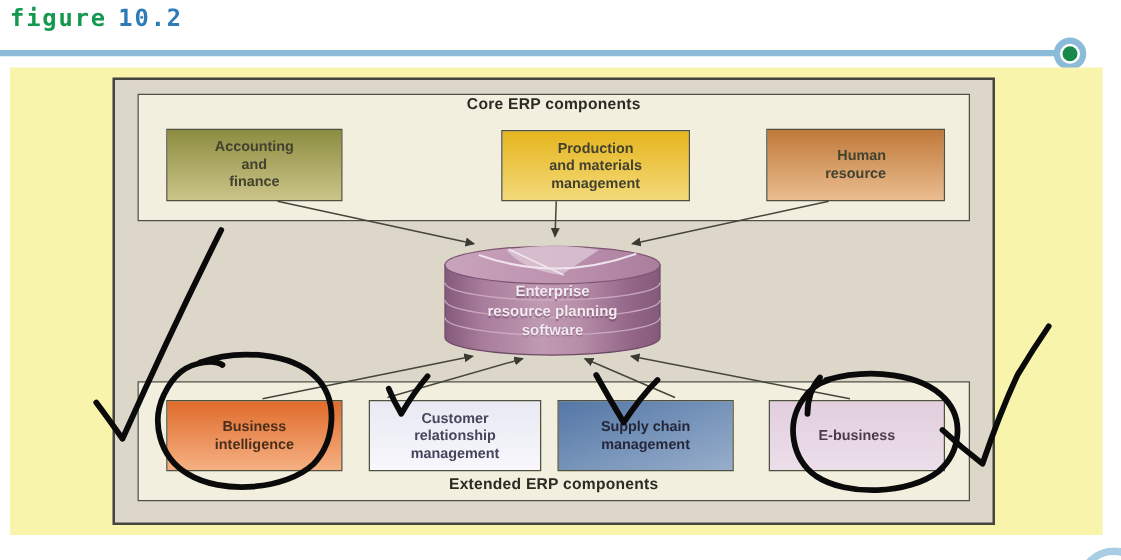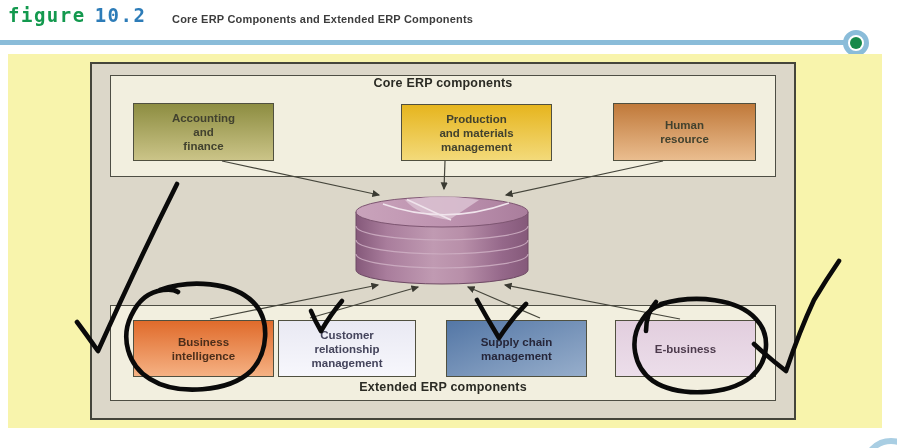--- a/index.html
+++ b/index.html
@@ -32,24 +32,24 @@
 
   
   .cbox{position:absolute;border:1.5px solid #50503f;display:flex;align-items:center;justify-content:center;
         text-align:center;font-weight:bold;font-size:11.5px;line-height:14px;color:#42422f;
         white-space:pre-line;}
   .box-accounting{left:133px;top:103px;width:139px;height:56px;
       background:linear-gradient(to bottom,#8d8d41,#cbc488);}
   .box-production{left:373px;top:104px;width:149px;height:55px;
       background:linear-gradient(to bottom,#e6b51e,#f3da7a);margin-left:28px;}
   .box-human{left:613px;top:103px;width:141px;height:56px;
-      background:linear-gradient(to bottom,#c0793a,#eabd8f);}
+      background:linear-gradient(to bottom,#c0793a,#eabd8f);text-align:right;}
   .box-bi{left:133px;top:320px;width:139px;height:55px;color:#4c2e1a;
       background:linear-gradient(to bottom,#e06b2b,#f5b183);}
-  .box-crm{left:278px;top:320px;width:136px;height:55px;color:#45455c;
+  .box-crm{left:295px;top:320px;width:136px;height:55px;color:#45455c;
       background:linear-gradient(to bottom,#e9e9f3,#f7f7fc);}
   .box-scm{left:446px;top:320px;width:139px;height:55px;color:#26263a;
       background:linear-gradient(to bottom right,#5477a6,#97aecb);}
   .box-eb{left:615px;top:320px;width:139px;height:55px;color:#4c3a4c;
       background:linear-gradient(to bottom,#e2cede,#ecdeea);}
 
   
   .cyl-svg{position:absolute;left:353px;top:190px;}
   .cyl-text{position:absolute;left:353px;top:226px;width:178px;text-align:center;font-weight:bold;
             font-size:12px;line-height:15.5px;color:#f2eaf0;white-space:pre-line;
@@ -63,21 +63,20 @@
               background:#ffffff;border:6px solid #a9cee3;}
 </style>
 </head>
 <body>
 
 <div class="page">
 
   <div class="fig-label">
     <span class="fig-word">figure</span><span class="fig-num">10.2</span>
   </div>
-  <div class="caption">Core ERP Components and Extended ERP Components</div>
   <div class="rule"></div>
   <div class="ring">
     <div class="dot"></div>
   </div>
 
   <div class="yellow-panel"></div>
   <div class="diagram"></div>
 
   <div class="section section-core">
     <div class="section-title title-top">Core ERP components</div>
@@ -138,20 +137,23 @@
     </defs>
     <path d="M3,22 L3,80 A86,14 0 0 0 175,80 L175,22 Z" fill="url(#cylg)" stroke="#6e4a64" stroke-width="1"></path>
     <path d="M3,36 A86,14 0 0 0 175,36" fill="none" stroke="#cfb0c4" stroke-width="1.2" opacity="0.85"></path>
     <path d="M3,50 A86,14 0 0 0 175,50" fill="none" stroke="#cfb0c4" stroke-width="1.2" opacity="0.85"></path>
     <path d="M3,64 A86,14 0 0 0 175,64" fill="none" stroke="#cfb0c4" stroke-width="1.2" opacity="0.85"></path>
     <ellipse cx="89" cy="22" rx="86" ry="15" fill="url(#topg)" stroke="#7d5571" stroke-width="1"></ellipse>
     <path d="M52,10 Q90,3 126,10 L96,30 Q66,26 52,10 Z" fill="#d9c0d0" opacity="0.9"></path>
     <path d="M30,14 Q92,36 156,13" fill="none" stroke="#f0e4ec" stroke-width="1.6"></path>
     <path d="M54,9.5 L98,30" fill="none" stroke="#f0e4ec" stroke-width="1.4"></path>
   </svg>
+  <div class="cyl-text">Enterprise
+resource planning
+software</div>
 
   <svg class="overlay" width="897" height="448">
     <g stroke="#0a0a0a" stroke-width="4.6" fill="none" stroke-linecap="round" stroke-linejoin="round">
       <path d="M77,322 Q86,334 98,351 Q138,262 177,184"></path>
       <path d="M160,290 C190,279 233,282 253,302 C271,320 268,353 251,371 C229,392 177,396 150,379 C127,365 121,337 131,316 C139,299 149,292 163,290 C170,289 175,290 178,292"></path>
       <path d="M311,311 Q315,321 321,331 Q331,314 342,301"></path>
       <path d="M477,300 Q487,318 499,338 Q512,318 526,304"></path>
       <path d="M661,304 C696,294 738,299 756,319 C771,335 769,361 751,377 C727,396 677,397 653,381 C633,367 629,339 642,320 C647,312 653,307 663,304"></path>
       <path d="M656,302 C649,310 646,320 646,331"></path>
       <path d="M754,344 Q769,358 786,371 Q800,330 814,300 Q826,280 839,261"></path>

